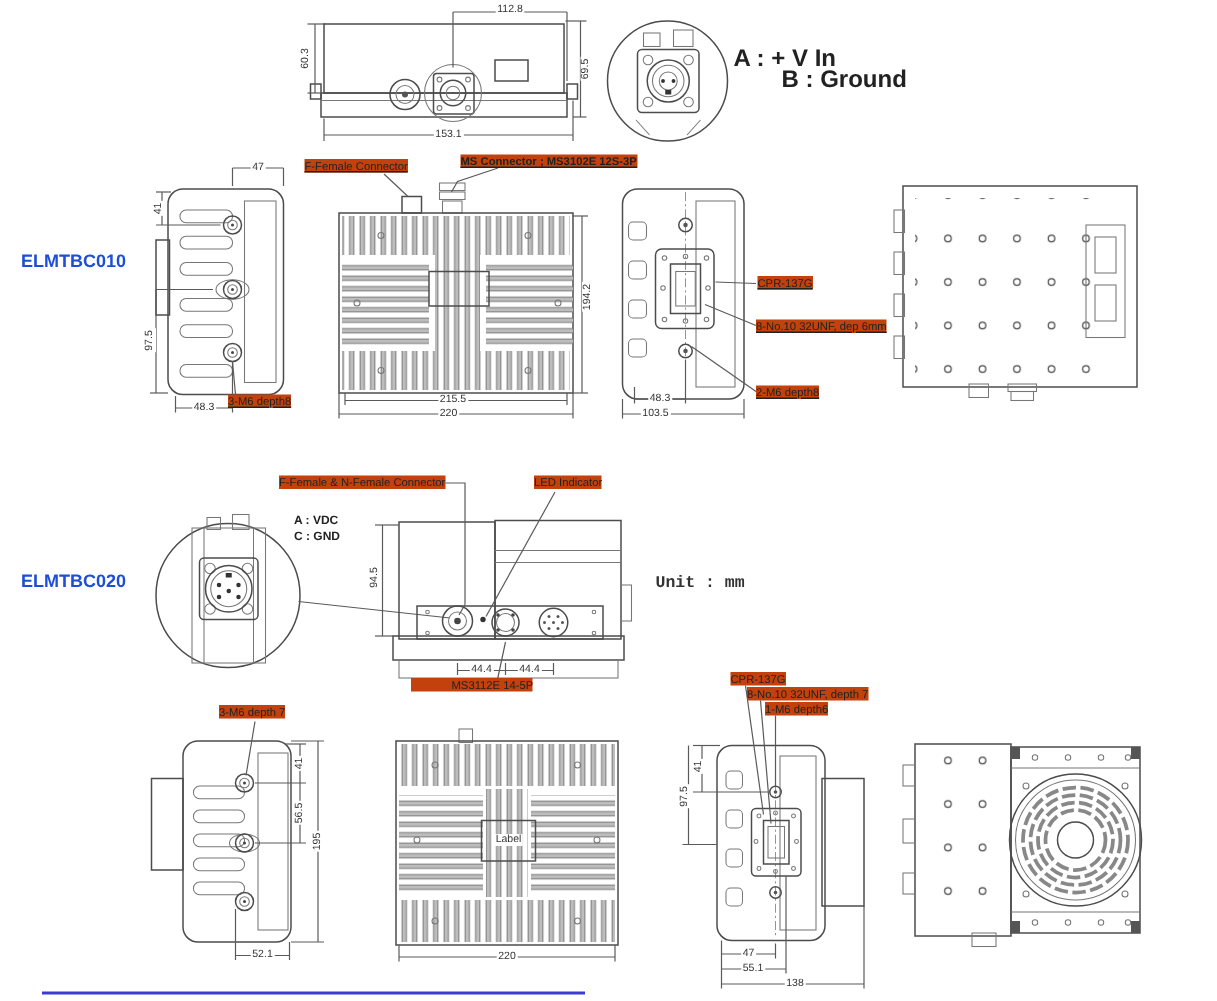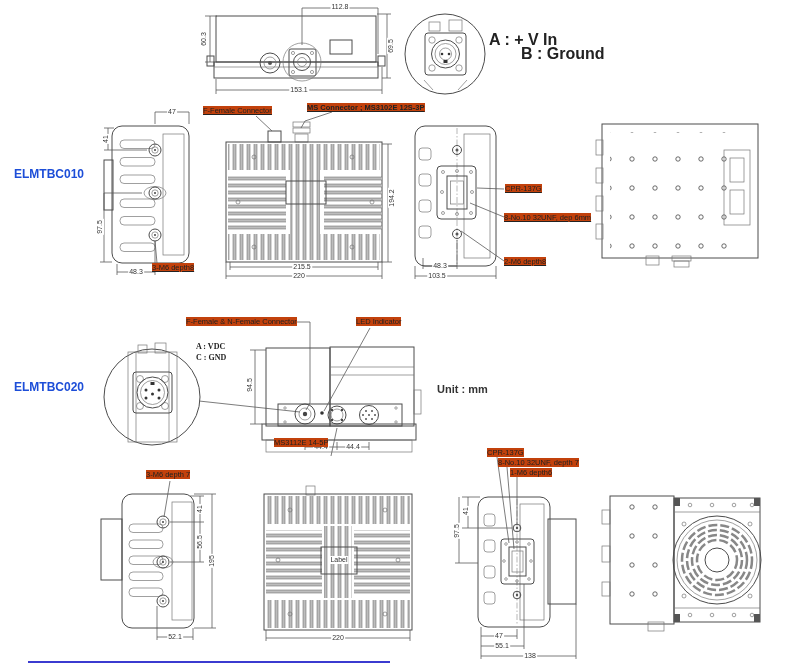--- a/index.html
+++ b/index.html
@@ -9,21 +9,21 @@
   .sheet > svg { position:absolute; left:0; top:0; z-index:1; }
   .dim  { position:absolute; font-size:7px; line-height:8px; color:#333; background:#fff;
           white-space:nowrap; padding:0 1px; transform:translate(-50%,-50%); z-index:3; }
   .dimv { position:absolute; font-size:7px; line-height:8px; color:#333; background:#fff;
           white-space:nowrap; padding:0 1px; transform:translate(-50%,-50%) rotate(-90deg); z-index:3; }
   .lbl  { position:absolute; font-size:7.5px; line-height:9px; color:#222; white-space:nowrap; z-index:3; background:#c2410c; }
   .u { text-decoration:underline; }
   .b { font-weight:bold; }
   .pname { position:absolute; font-size:12px; font-weight:bold; color:#1d4ed8; z-index:3; white-space:nowrap; }
   .note  { position:absolute; font-size:16px; font-weight:bold; color:#222; line-height:14px; z-index:3; white-space:nowrap; }
-  .note2 { position:absolute; font-size:8px; font-weight:bold; color:#222; line-height:11px; z-index:3; white-space:nowrap;font-family:Liberation Serif, serif; }
+  .note2 { position:absolute; font-size:8px; font-weight:bold; color:#222; line-height:11px; z-index:3; white-space:nowrap; }
   .unit  { position:absolute; font-size:11px; font-weight:bold; color:#333; z-index:3; white-space:nowrap; }
   .rule  { position:absolute; background:#3b3bd0; z-index:2; }
   svg .ol { stroke:#4c4c4c; stroke-width:1; fill:none; }
   svg .tl { stroke:#777; stroke-width:0.7; fill:none; }
   svg .dl { stroke:#5a5a5a; stroke-width:0.8; fill:none; }
 </style>
 </head>
 <body>
 
 <div class="sheet">
@@ -446,23 +446,23 @@
 <span class="pname" style="left:14px; top:380px;">ELMTBC020</span>
 
 <span class="lbl" style="left:186px; top:317px;">F-Female &amp; N-Female Connector</span>
 <span class="note2" style="left:196px; top:341px;">A : VDC</span>
 <span class="note2" style="left:196px; top:352px;">C : GND</span>
 <span class="lbl" style="left:356px; top:317px;">LED Indicator</span>
 
 <span class="dimv" style="left:250px; top:385px;">94.5</span>
 <span class="dim" style="left:321px; top:447px;">44.4</span>
 <span class="dim" style="left:353px; top:447px;">44.4</span>
-<span class="lbl" style="left:274px; top:438px;">MS3112E 14-5P</span>
-
-<span class="unit" style="left:437px; top:383px;">Unit : mm</span>
+<span class="lbl" style="left:274px; top:452px;padding-left:27px;">MS3112E 14-5P</span>
+
+<span class="unit" style="left:437px; top:383px;font-family:Liberation Mono, monospace;">Unit : mm</span>
 
 <span class="lbl" style="left:146px; top:470px;">3-M6 depth 7</span>
 <span class="dimv" style="left:200px; top:509px;">41</span>
 <span class="dimv" style="left:200px; top:542px;">56.5</span>
 <span class="dimv" style="left:212px; top:561px;">195</span>
 <span class="dim" style="left:175px; top:637px;">52.1</span>
 
 <span class="dim" style="left:339px; top:560px;">Label</span>
 <span class="dim" style="left:338px; top:638px;">220</span>
 

